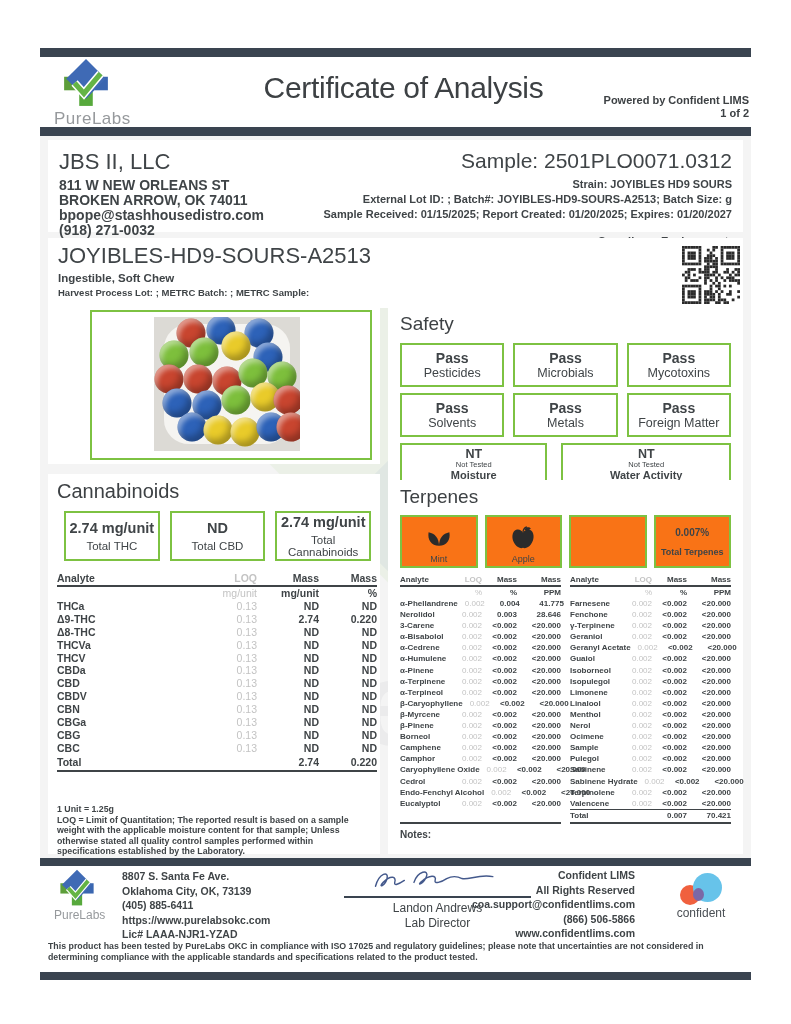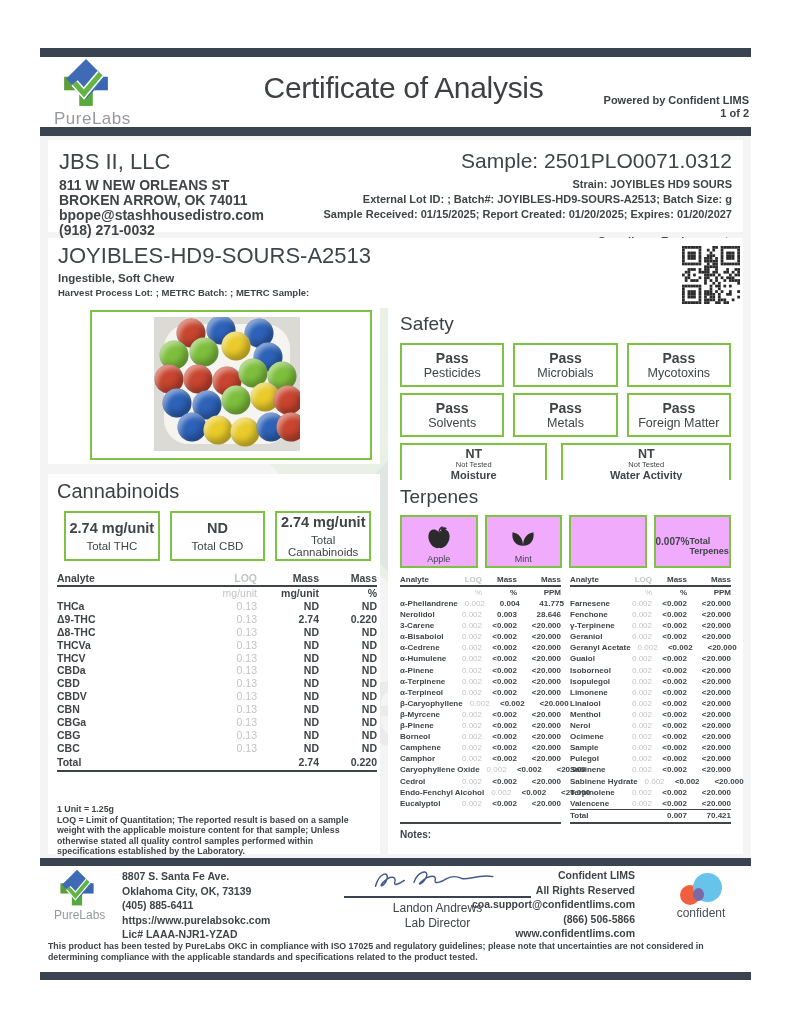--- a/index.html
+++ b/index.html
@@ -77,21 +77,21 @@
   .crow{height:12.9px;line-height:12.9px;}
   .ctotal{height:15px;line-height:15px;font-weight:bold;border-bottom:2.5px solid #3f4447;}
   .cell-r{text-align:right;}
   .muted{color:#c3c3c3;}
   .bold{font-weight:bold;}
   .footnote{position:absolute;left:9px;top:330px;width:312px;font-size:8.8px;font-weight:bold;line-height:10.6px;}
 
   
   .terp-panel{left:348px;top:344px;width:355px;height:374px;padding:6px 12px;}
   .flavor-row{display:flex;gap:7px;margin:7px 0 6px 0;}
-  .flavor-box{width:74px;height:49px;border:2px solid #7dc242;position:relative;background:#f0abfc;display:flex;align-items:center;justify-content:center;flex-direction:row;}
+  .flavor-box{width:74px;height:49px;border:2px solid #7dc242;position:relative;background:#f97316;display:flex;align-items:center;justify-content:center;flex-direction:column;}
   .flavor-label{position:absolute;bottom:2px;font-size:9px;width:100%;text-align:center;}
   .flavor-box svg{width:26px;height:26px;margin-bottom:8px;}
   .tt-value{font-size:10px;font-weight:bold;}
   .tt-label{font-size:9px;font-weight:bold;margin-top:9px;}
   .terp-tables{display:flex;gap:9px;margin-top:4px;}
   .terp-table{width:161px;font-size:8px;}
   .tgrid{display:grid;grid-template-columns:1fr 27px 35px 44px;}
   .thead{border-bottom:2px solid #3f4447;font-weight:bold;height:11px;line-height:11px;}
   .tunits{height:11px;line-height:11px;}
   .trow{height:11.1px;line-height:11.1px;}
@@ -620,33 +620,33 @@
 
       <div>1 Unit =  1.25g</div>
           <div>LOQ = Limit of Quantitation; The reported result is based on a sample weight with the applicable moisture content for that sample; Unless otherwise stated all quality control samples performed within specifications established by the Laboratory.</div>
         </div>
     </section>
 
     <section class="panel terp-panel">
       <div class="section-title">Terpenes</div>
       <div class="flavor-row">
         <div class="flavor-box">
+          <svg viewBox="0 0 40 30">
+            <path d="M20 27 C8 27 2 17 4 6 C14 8 20 15 20 27 Z" fill="#2b2b2b"></path>
+            <path d="M20 27 C32 27 38 17 36 6 C26 8 20 15 20 27 Z" fill="#2b2b2b"></path>
+          </svg>
+          <div class="flavor-label">Mint</div>
+        </div>
+        <div class="flavor-box">
           <svg viewBox="0 0 40 40">
             <path d="M20 12 c-2-5-9-7-13-3 c-5 5-4 15 1 21 c3 4 8 7 12 5 c4 2 9-1 12-5 c5-6 6-16 1-21 c-4-4-11-2-13 3 z" fill="#2b2b2b"></path>
             <path d="M20 12 c0-5 2-8 6-9" stroke="#2b2b2b" stroke-width="2" fill="none"></path>
             <path d="M22 7 c3-5 8-4 10-2 c-2 3-6 5-10 2 z" fill="#2b2b2b"></path>
           </svg>
           <div class="flavor-label">Apple</div>
-        </div>
-        <div class="flavor-box">
-          <svg viewBox="0 0 40 30">
-            <path d="M20 27 C8 27 2 17 4 6 C14 8 20 15 20 27 Z" fill="#2b2b2b"></path>
-            <path d="M20 27 C32 27 38 17 36 6 C26 8 20 15 20 27 Z" fill="#2b2b2b"></path>
-          </svg>
-          <div class="flavor-label">Mint</div>
         </div>
         <div class="flavor-box"></div>
         <div class="flavor-box">
           <div class="tt-value">0.007%</div>
           <div class="tt-label">Total Terpenes</div>
         </div>
       </div>
 
       <div class="terp-tables">
         <div class="terp-table left-end">

